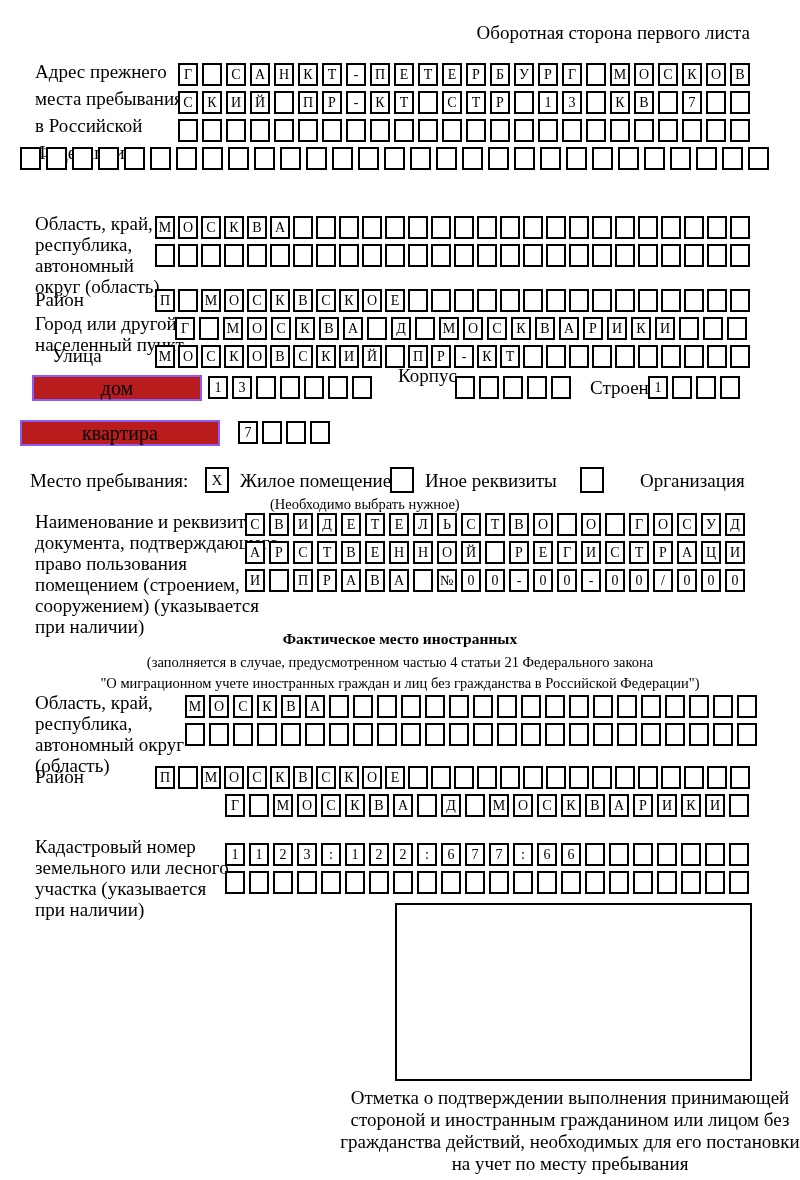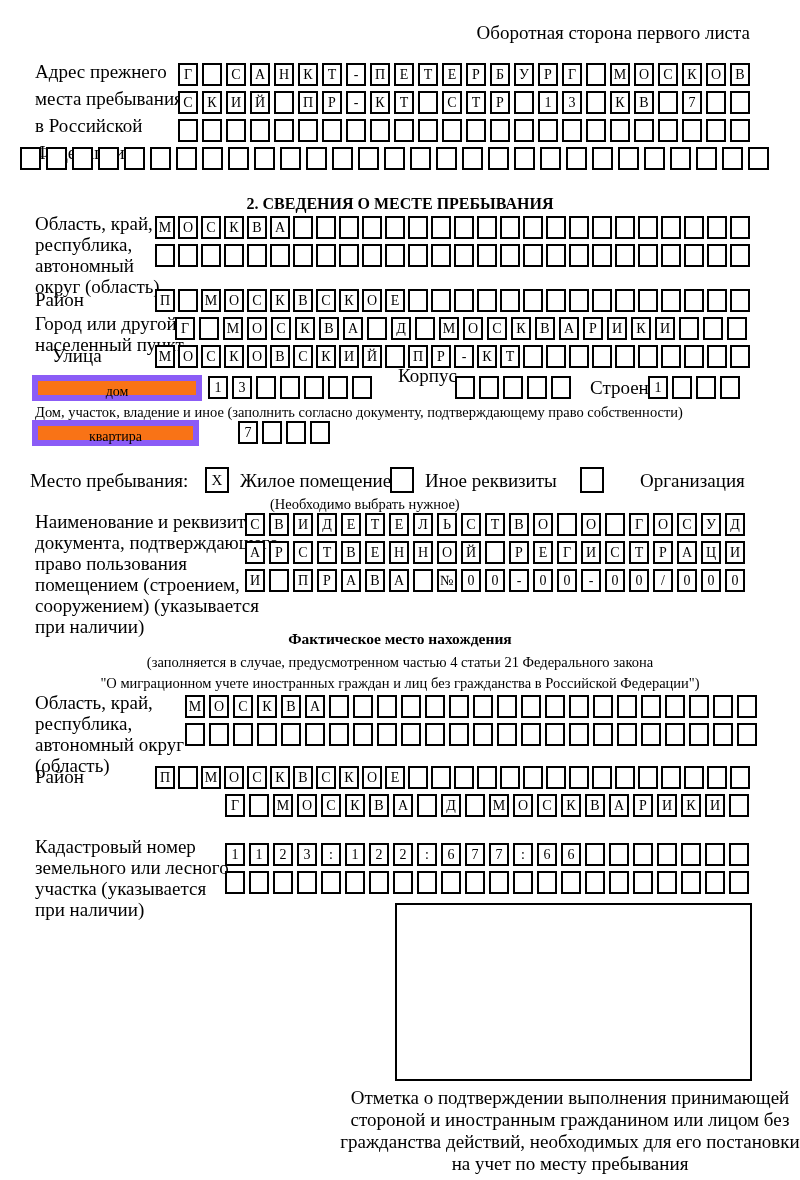--- a/index.html
+++ b/index.html
@@ -8,43 +8,42 @@
   .txt{position:absolute;font-size:19px;line-height:21px;white-space:pre-line;}
   .lh27{line-height:27px;}
   .center{left:0;width:800px;text-align:center;white-space:pre-line;}
   .bold{font-weight:bold;}
   .small{font-size:14.5px;}
   .row{position:absolute;white-space:nowrap;}
   .cell{display:inline-block;width:20px;height:23px;border:2px solid #000;box-sizing:border-box;
         margin-right:4px;text-align:center;font-size:14px;line-height:19px;vertical-align:top;background:#fff;}
   .r-narrow .cell{margin-right:3px;}
   .r-wide .cell{width:21px;margin-right:5px;}
-  .widebox{position:absolute;border:6px solid #8b5cf6;box-sizing:border-box;height:26px;
-           text-align:center;font-size:14px;line-height:22px;background:#f97316;}
+  .widebox{position:absolute;border:2px solid #8b5cf6;box-sizing:border-box;height:26px;
+           text-align:center;font-size:20px;line-height:22px;background:#b91c1c;}
   .checkbox{position:absolute;width:24px;height:26px;border:2px solid #000;box-sizing:border-box;
             text-align:center;font-size:15px;line-height:22px;background:#fff;}
   .stampbox{position:absolute;border:2px solid #000;box-sizing:border-box;background:#fff;}
 </style>
 </head>
 <body>
 
 <div class="page">
 
   <div class="txt" style="top:22px; right:50px; left:auto;">Оборотная сторона первого листа</div>
 
   <div class="txt lh27" style="left:35px; top:58px;">Адрес прежнего
 места пребывания
 в Российской
 Федерации</div>
   <div class="row" style="left:178px; top:63px;"><span class="cell">Г</span><span class="cell"></span><span class="cell">С</span><span class="cell">А</span><span class="cell">Н</span><span class="cell">К</span><span class="cell">Т</span><span class="cell">-</span><span class="cell">П</span><span class="cell">Е</span><span class="cell">Т</span><span class="cell">Е</span><span class="cell">Р</span><span class="cell">Б</span><span class="cell">У</span><span class="cell">Р</span><span class="cell">Г</span><span class="cell"></span><span class="cell">М</span><span class="cell">О</span><span class="cell">С</span><span class="cell">К</span><span class="cell">О</span><span class="cell">В</span></div>
   <div class="row" style="left:178px; top:91px;"><span class="cell">С</span><span class="cell">К</span><span class="cell">И</span><span class="cell">Й</span><span class="cell"></span><span class="cell">П</span><span class="cell">Р</span><span class="cell">-</span><span class="cell">К</span><span class="cell">Т</span><span class="cell"></span><span class="cell">С</span><span class="cell">Т</span><span class="cell">Р</span><span class="cell"></span><span class="cell">1</span><span class="cell">3</span><span class="cell"></span><span class="cell">К</span><span class="cell">В</span><span class="cell"></span><span class="cell">7</span><span class="cell"></span><span class="cell"></span></div>
   <div class="row" style="left:178px; top:119px;"><span class="cell"></span><span class="cell"></span><span class="cell"></span><span class="cell"></span><span class="cell"></span><span class="cell"></span><span class="cell"></span><span class="cell"></span><span class="cell"></span><span class="cell"></span><span class="cell"></span><span class="cell"></span><span class="cell"></span><span class="cell"></span><span class="cell"></span><span class="cell"></span><span class="cell"></span><span class="cell"></span><span class="cell"></span><span class="cell"></span><span class="cell"></span><span class="cell"></span><span class="cell"></span><span class="cell"></span></div>
   <div class="row r-wide" style="left:20px; top:147px;"><span class="cell"></span><span class="cell"></span><span class="cell"></span><span class="cell"></span><span class="cell"></span><span class="cell"></span><span class="cell"></span><span class="cell"></span><span class="cell"></span><span class="cell"></span><span class="cell"></span><span class="cell"></span><span class="cell"></span><span class="cell"></span><span class="cell"></span><span class="cell"></span><span class="cell"></span><span class="cell"></span><span class="cell"></span><span class="cell"></span><span class="cell"></span><span class="cell"></span><span class="cell"></span><span class="cell"></span><span class="cell"></span><span class="cell"></span><span class="cell"></span><span class="cell"></span><span class="cell"></span></div>
 
-  <div class="txt center bold" style="top:193px; font-size:16px;">2. СВЕДЕНИЯ О МЕСТЕ ПРЕБЫВАНИЯ</div>
 
   <div class="txt" style="left:35px; top:213px;">Область, край,
 республика,
 автономный
 округ (область)</div>
   <div class="row r-narrow" style="left:155px; top:216px;"><span class="cell">М</span><span class="cell">О</span><span class="cell">С</span><span class="cell">К</span><span class="cell">В</span><span class="cell">А</span><span class="cell"></span><span class="cell"></span><span class="cell"></span><span class="cell"></span><span class="cell"></span><span class="cell"></span><span class="cell"></span><span class="cell"></span><span class="cell"></span><span class="cell"></span><span class="cell"></span><span class="cell"></span><span class="cell"></span><span class="cell"></span><span class="cell"></span><span class="cell"></span><span class="cell"></span><span class="cell"></span><span class="cell"></span><span class="cell"></span></div>
   <div class="row r-narrow" style="left:155px; top:244px;"><span class="cell"></span><span class="cell"></span><span class="cell"></span><span class="cell"></span><span class="cell"></span><span class="cell"></span><span class="cell"></span><span class="cell"></span><span class="cell"></span><span class="cell"></span><span class="cell"></span><span class="cell"></span><span class="cell"></span><span class="cell"></span><span class="cell"></span><span class="cell"></span><span class="cell"></span><span class="cell"></span><span class="cell"></span><span class="cell"></span><span class="cell"></span><span class="cell"></span><span class="cell"></span><span class="cell"></span><span class="cell"></span><span class="cell"></span></div>
 
   <div class="txt" style="left:35px; top:289px;">Район</div>
   <div class="row r-narrow" style="left:155px; top:289px;"><span class="cell">П</span><span class="cell"></span><span class="cell">М</span><span class="cell">О</span><span class="cell">С</span><span class="cell">К</span><span class="cell">В</span><span class="cell">С</span><span class="cell">К</span><span class="cell">О</span><span class="cell">Е</span><span class="cell"></span><span class="cell"></span><span class="cell"></span><span class="cell"></span><span class="cell"></span><span class="cell"></span><span class="cell"></span><span class="cell"></span><span class="cell"></span><span class="cell"></span><span class="cell"></span><span class="cell"></span><span class="cell"></span><span class="cell"></span><span class="cell"></span></div>
@@ -55,23 +54,22 @@
 
   <div class="txt" style="left:39px; top:345px;margin-left:13px;">Улица</div>
   <div class="row r-narrow" style="left:155px; top:345px;"><span class="cell">М</span><span class="cell">О</span><span class="cell">С</span><span class="cell">К</span><span class="cell">О</span><span class="cell">В</span><span class="cell">С</span><span class="cell">К</span><span class="cell">И</span><span class="cell">Й</span><span class="cell"></span><span class="cell">П</span><span class="cell">Р</span><span class="cell">-</span><span class="cell">К</span><span class="cell">Т</span><span class="cell"></span><span class="cell"></span><span class="cell"></span><span class="cell"></span><span class="cell"></span><span class="cell"></span><span class="cell"></span><span class="cell"></span><span class="cell"></span><span class="cell"></span></div>
 
   <div class="widebox" style="left:32px; top:375px; width:170px;">дом</div>
   <div class="row" style="left:208px; top:376px;"><span class="cell">1</span><span class="cell">3</span><span class="cell"></span><span class="cell"></span><span class="cell"></span><span class="cell"></span><span class="cell"></span></div>
   <div class="txt" style="left:398px; top:365px;">Корпус</div>
   <div class="row" style="left:455px; top:376px;"><span class="cell"></span><span class="cell"></span><span class="cell"></span><span class="cell"></span><span class="cell"></span></div>
   <div class="txt" style="left:590px; top:377px;">Строение</div>
   <div class="row" style="left:648px; top:376px;"><span class="cell">1</span><span class="cell"></span><span class="cell"></span><span class="cell"></span></div>
-  <div class="txt small" style="left:35px; top:402px;">Дом, участок, владение и иное (заполнить согласно документу, подтверждающему право собственности)</div>
 
-  <div class="widebox" style="left:32px; top:420px; width:167px;">квартира</div>
+  <div class="widebox" style="left:20px; top:420px; width:200px;">квартира</div>
   <div class="row" style="left:238px; top:421px;"><span class="cell">7</span><span class="cell"></span><span class="cell"></span><span class="cell"></span></div>
 
   <div class="txt" style="left:30px; top:470px;">Место пребывания:</div>
   <span class="checkbox" style="left:205px; top:467px;">X</span>
   <div class="txt" style="left:240px; top:470px;">Жилое помещение</div>
   <span class="checkbox" style="left:390px; top:467px;"></span>
   <div class="txt" style="left:425px; top:470px;">Иное реквизиты</div>
   <span class="checkbox" style="left:580px; top:467px;"></span>
   <div class="txt" style="left:640px; top:470px;">Организация</div>
   <div class="txt small" style="left:270px; top:494px;">(Необходимо выбрать нужное)</div>
@@ -79,21 +77,21 @@
   <div class="txt" style="left:35px; top:511px;">Наименование и реквизиты
 документа, подтверждающего
 право пользования
 помещением (строением,
 сооружением) (указывается
 при наличии)</div>
   <div class="row" style="left:245px; top:513px;"><span class="cell">С</span><span class="cell">В</span><span class="cell">И</span><span class="cell">Д</span><span class="cell">Е</span><span class="cell">Т</span><span class="cell">Е</span><span class="cell">Л</span><span class="cell">Ь</span><span class="cell">С</span><span class="cell">Т</span><span class="cell">В</span><span class="cell">О</span><span class="cell"></span><span class="cell">О</span><span class="cell"></span><span class="cell">Г</span><span class="cell">О</span><span class="cell">С</span><span class="cell">У</span><span class="cell">Д</span></div>
   <div class="row" style="left:245px; top:541px;"><span class="cell">А</span><span class="cell">Р</span><span class="cell">С</span><span class="cell">Т</span><span class="cell">В</span><span class="cell">Е</span><span class="cell">Н</span><span class="cell">Н</span><span class="cell">О</span><span class="cell">Й</span><span class="cell"></span><span class="cell">Р</span><span class="cell">Е</span><span class="cell">Г</span><span class="cell">И</span><span class="cell">С</span><span class="cell">Т</span><span class="cell">Р</span><span class="cell">А</span><span class="cell">Ц</span><span class="cell">И</span></div>
   <div class="row" style="left:245px; top:569px;"><span class="cell">И</span><span class="cell"></span><span class="cell">П</span><span class="cell">Р</span><span class="cell">А</span><span class="cell">В</span><span class="cell">А</span><span class="cell"></span><span class="cell">№</span><span class="cell">0</span><span class="cell">0</span><span class="cell">-</span><span class="cell">0</span><span class="cell">0</span><span class="cell">-</span><span class="cell">0</span><span class="cell">0</span><span class="cell">/</span><span class="cell">0</span><span class="cell">0</span><span class="cell">0</span></div>
 
-  <div class="txt center bold" style="top:628px; font-size:15.5px;">Фактическое место нахождения</div>
+  <div class="txt center bold" style="top:628px; font-size:15.5px;">Фактическое место иностранных</div>
   <div class="txt center small" style="top:652px;">(заполняется в случае, предусмотренном частью 4 статьи 21 Федерального закона
 "О миграционном учете иностранных граждан и лиц без гражданства в Российской Федерации")</div>
 
   <div class="txt" style="left:35px; top:692px;">Область, край,
 республика,
 автономный округ
 (область)</div>
   <div class="row" style="left:185px; top:695px;"><span class="cell">М</span><span class="cell">О</span><span class="cell">С</span><span class="cell">К</span><span class="cell">В</span><span class="cell">А</span><span class="cell"></span><span class="cell"></span><span class="cell"></span><span class="cell"></span><span class="cell"></span><span class="cell"></span><span class="cell"></span><span class="cell"></span><span class="cell"></span><span class="cell"></span><span class="cell"></span><span class="cell"></span><span class="cell"></span><span class="cell"></span><span class="cell"></span><span class="cell"></span><span class="cell"></span><span class="cell"></span></div>
   <div class="row" style="left:185px; top:723px;"><span class="cell"></span><span class="cell"></span><span class="cell"></span><span class="cell"></span><span class="cell"></span><span class="cell"></span><span class="cell"></span><span class="cell"></span><span class="cell"></span><span class="cell"></span><span class="cell"></span><span class="cell"></span><span class="cell"></span><span class="cell"></span><span class="cell"></span><span class="cell"></span><span class="cell"></span><span class="cell"></span><span class="cell"></span><span class="cell"></span><span class="cell"></span><span class="cell"></span><span class="cell"></span><span class="cell"></span></div>
 

